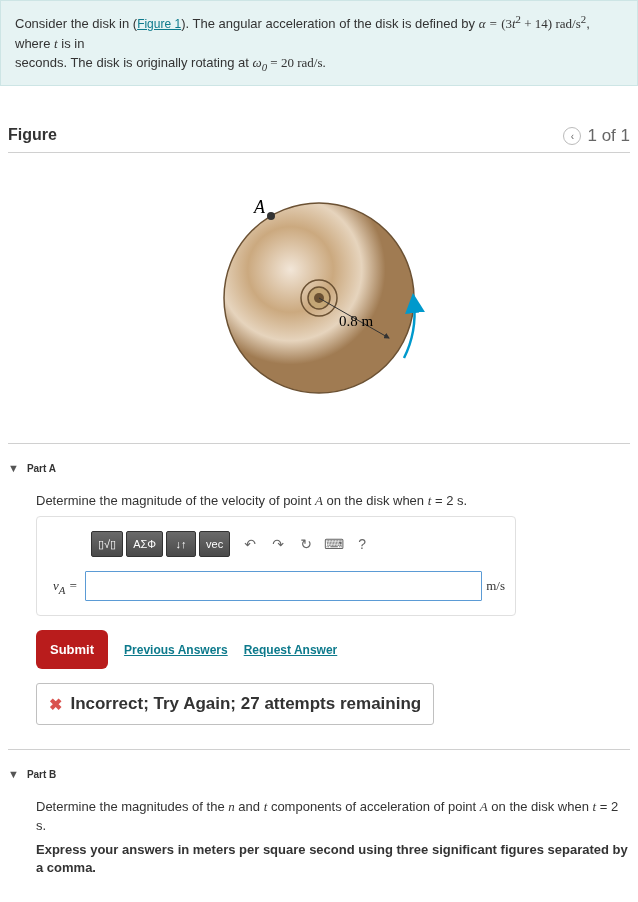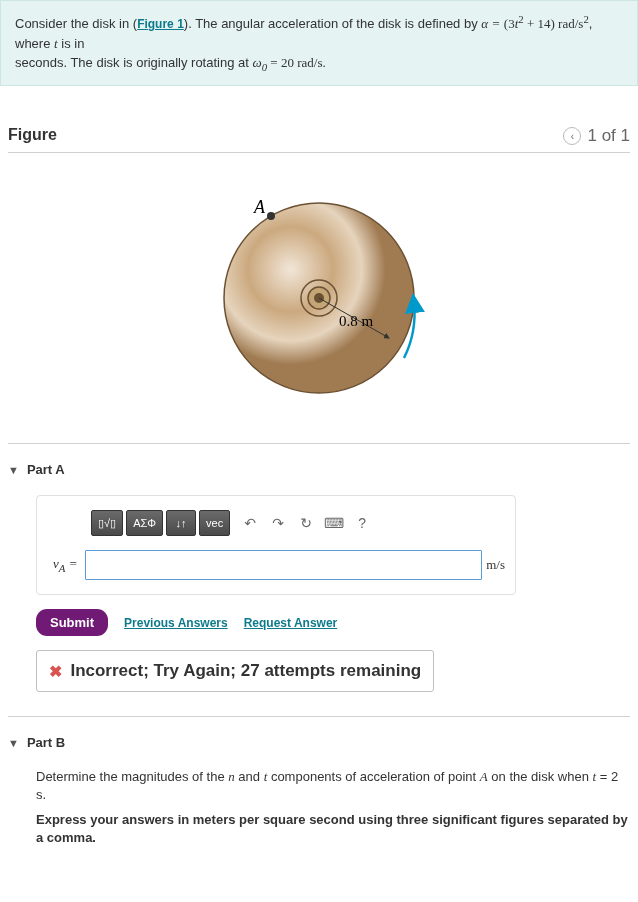--- a/index.html
+++ b/index.html
@@ -8,47 +8,47 @@
 .figure-section { margin-top: 40px; padding: 0 8px 20px 8px; }
 .figure-header { display: flex; justify-content: space-between; border-bottom: 1px solid #d0d0d0; padding-bottom: 6px; margin-bottom: 30px; }
 .figure-title { font-size: 16px; font-weight: bold; }
 .pager { display: flex; align-items: center; gap: 6px; }
 .pager-btn { border: 1px solid #bbb; border-radius: 50%; width: 18px; height: 18px; display: flex; align-items: center; justify-content: center; font-size: 10px; color: #666; background: #fff; cursor: pointer; }
 .pager-text { font-size: 17px; color: #666; }
 .figure-body { display: flex; justify-content: center; }
 .part { border-top: 1px solid #d0d0d0; margin: 0 8px; padding: 18px 0 24px 0; }
 .part-header { display: flex; align-items: center; gap: 8px; cursor: pointer; margin-bottom: 18px; }
 .caret { font-size: 11px; color: #555; }
-.part-title { font-weight: bold; font-size: 13px; }
+.part-title { font-weight: bold; font-size: 10px; }
 .part-content { padding-left: 28px; }
 .part-content p { margin-bottom: 6px; line-height: 1.4; }
 .part-content .instr { font-weight: bold; margin-bottom: 16px; }
 .answer-group { border: 1px solid #e0e0e0; border-radius: 4px; padding: 14px 10px 14px 10px; margin-bottom: 14px; width: 480px; }
 .toolbar { display: flex; gap: 0; margin-bottom: 14px; margin-left: 44px; align-items: center; }
 .tool-btn { background: linear-gradient(#6a6a6a,#4a4a4a); color: #fff; border: 1px solid #333; height: 26px; min-width: 30px; padding: 0 6px; font-size: 11px; display: flex; align-items: center; justify-content: center; cursor: pointer; border-radius: 2px; margin-right: 3px; }
 .tool-icon { color: #666; width: 22px; height: 22px; display: flex; align-items: center; justify-content: center; font-size: 14px; margin-left: 6px; cursor: pointer; }
 .input-row { display: flex; align-items: center; }
 .var-label { font-style: italic; font-family: 'Times New Roman', serif; padding: 0 6px; min-width: 38px; }
 .answer-input { flex: 1; height: 30px; border: 1px solid #5b9bd5; border-radius: 1px; padding: 0 6px; font-size: 13px; }
 .unit { font-family: 'Times New Roman', serif; padding-left: 4px; }
 .submit-row { display: flex; align-items: center; gap: 16px; margin-bottom: 14px; }
-.submit-btn { background: #701a75; color: #fff; border: none; padding: 6px 14px; font-size: 13px; font-weight: bold; cursor: pointer; border-radius: 11px; }
+.submit-btn { background: #b91c1c; color: #fff; border: none; padding: 12px 14px; font-size: 13px; font-weight: bold; cursor: pointer; border-radius: 6px; }
 .link { color: #0d7a8c; font-size: 12px; text-decoration: underline; cursor: pointer; font-weight: bold; }
 .feedback { border: 1px solid #c0c0c0; border-radius: 3px; padding: 10px 12px; display: inline-flex; align-items: center; gap: 8px; }
 .x-icon { color: #d9534f; font-weight: bold; font-size: 16px; }
 .feedback-text { font-weight: bold; font-size: 17px; }
 .math-i { font-style: italic; font-family: 'Times New Roman', serif; }
 .math { font-family: 'Times New Roman', serif; }
 svg.disk { display:block; }
 </style>
 </head>
 <body>
 
 <div class="problem-statement">
-  <span>Consider the disk in (</span><a href="#" class="link" style="font-weight:bold">Figure 1</a><span>). The angular acceleration of the disk is defined by </span><span class="math-i">α =</span>
+  <span>Consider the disk in (</span><a href="#" class="link" style="font-weight:normal">Figure 1</a><span>). The angular acceleration of the disk is defined by </span><span class="math-i">α =</span>
   <span class="math"><span>(3</span><span class="math-i">t</span><sup>2</sup><span> + 14) rad/s</span><sup>2</sup></span><span>, where </span><span class="math-i">t</span><span> is in</span><br>
   <span>seconds. The disk is originally rotating at </span><span class="math-i"><span>ω</span><sub>0</sub></span><span class="math"> = 20 rad/s.</span>
 </div>
 
 <div class="figure-section">
   <div class="figure-header">
     <div class="figure-title">Figure</div>
     <div class="pager">
       <div class="pager-btn">
           <span>‹</span>
@@ -84,20 +84,23 @@
     </svg>
   </div>
 </div>
 
 <div class="part">
   <div class="part-header">
     <span class="caret">▼</span>
     <span class="part-title">Part A</span>
   </div>
   <div class="part-content">
+    <p>
+      <span>Determine the magnitude of the velocity of point </span><span class="math-i">A</span><span> on the disk when </span><span class="math-i">t</span><span> = 2 s.</span>
+    </p>
 
     <div class="answer-group">
       <div class="toolbar">
         <div class="tool-btn">▯√▯</div>
         <div class="tool-btn">ΑΣΦ</div>
         <div class="tool-btn">↓↑</div>
         <div class="tool-btn">vec</div>
         <div class="tool-icon">↶</div>
         <div class="tool-icon">↷</div>
         <div class="tool-icon">↻</div>

